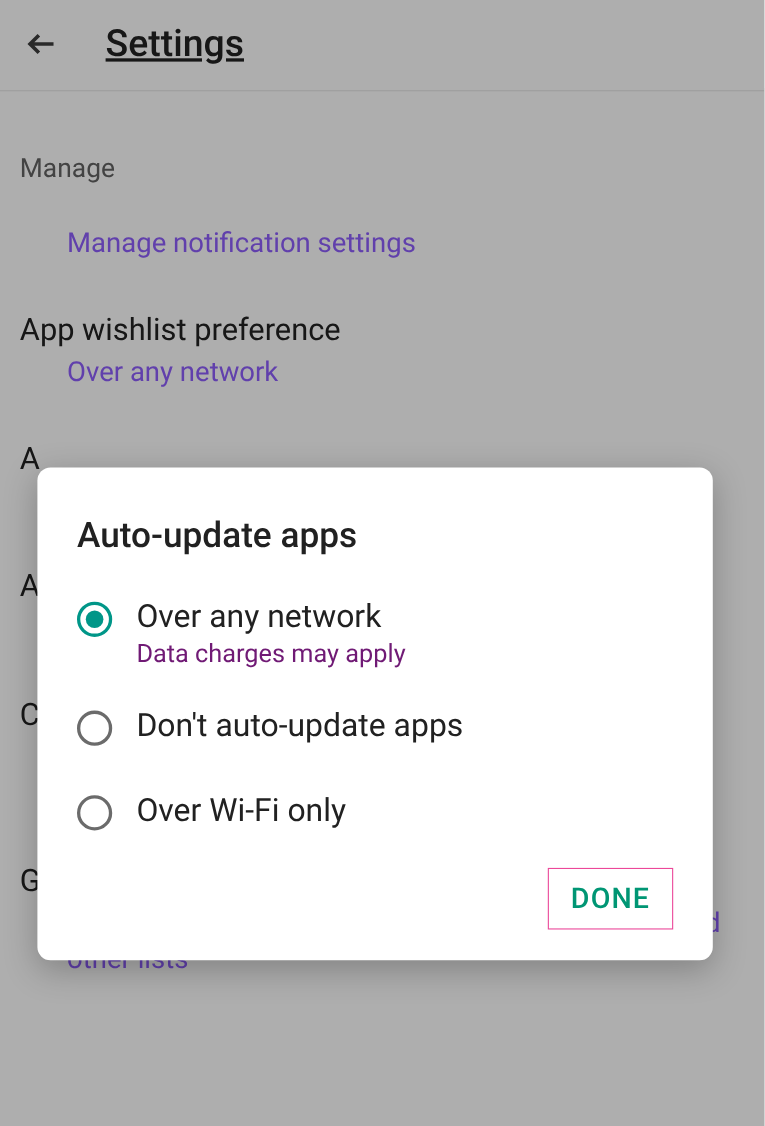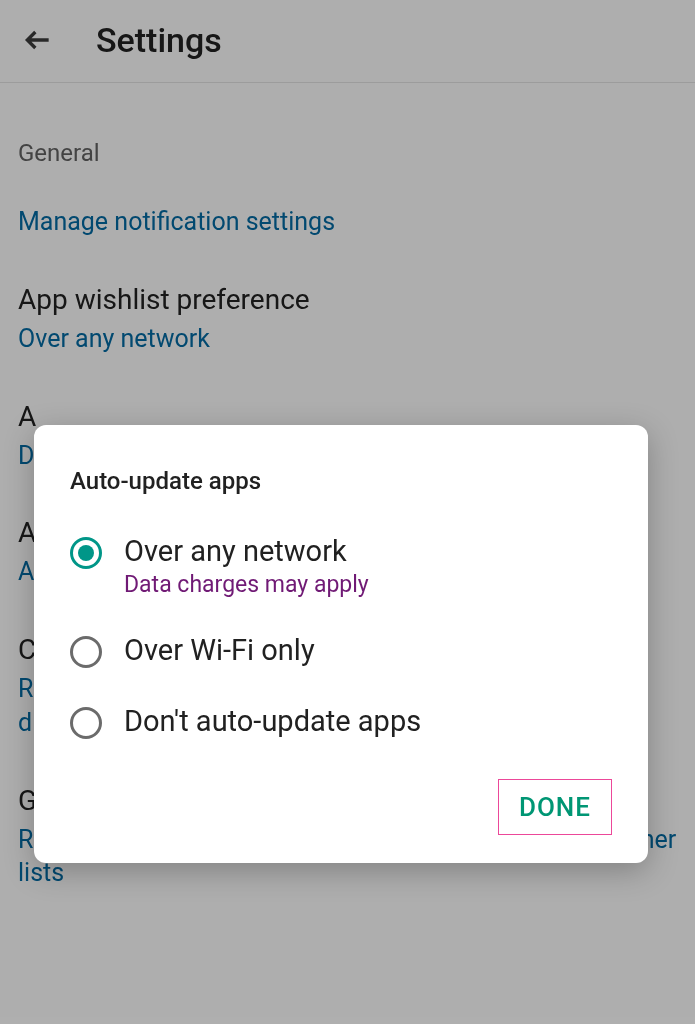--- a/index.html
+++ b/index.html
@@ -47,20 +47,21 @@
       width: 32px;
       height: 32px;
       stroke: #3c3c3c;
       stroke-width: 2.5;
       fill: none;
     }
     .header-title {
       font-size: 34px;
       font-weight: 500;
       color: #212121;
+      text-decoration: underline;
     }
     .divider {
       height: 1px;
       background: #e0e0e0;
       margin: 2px 0 0 0;
     }
     
     .content {
       padding: 0 18px;
     }
@@ -75,38 +76,39 @@
       margin-bottom: 44px;
     }
     .setting-title {
       font-size: 28px;
       color: #212121;
       font-weight: 400;
       margin-bottom: 6px;
     }
     .setting-sub {
       font-size: 25px;
-      color: #0369a1;
+      color: #8b5cf6;
       font-weight: 400;
       line-height: 1.35;
+      margin-left: 43px;
     }
     
     .dialog {
       position: absolute;
       left: 34px;
       right: 47px;
       top: 425px;
       background: #ffffff;
       border-radius: 12px;
       z-index: 20;
       padding: 42px 36px 28px 36px;
       box-shadow: 0 8px 30px rgba(0,0,0,0.25);
     }
     .dialog-title {
-      font-size: 24px;
+      font-size: 32px;
       font-weight: 500;
       color: #212121;
       margin-bottom: 38px;
     }
     .radio-option {
       display: flex;
       align-items: flex-start;
       margin-bottom: 34px;
       cursor: pointer;
     }
@@ -178,21 +180,21 @@
     <div class="back-arrow">
       <svg viewBox="0 0 24 24">
           <path d="M20 12H4M10 6l-6 6 6 6"></path>
         </svg>
     </div>
     <div class="header-title">Settings</div>
   </div>
   <div class="divider"></div>
 
   <div class="content">
-    <div class="section-label">General</div>
+    <div class="section-label">Manage</div>
 
     <div class="setting-item">
       <div class="setting-sub">Manage notification settings</div>
     </div>
 
     <div class="setting-item">
       <div class="setting-title">App wishlist preference</div>
       <div class="setting-sub">Over any network</div>
     </div>
 
@@ -224,33 +226,33 @@
     <div class="dialog-title">Auto-update apps</div>
 
     <div class="radio-option">
       <div class="radio selected"></div>
       <div class="option-text">
         <div class="option-label">Over any network</div>
         <div class="option-sub">Data charges may apply</div>
       </div>
     </div>
 
+    <div class="radio-option last">
+      <div class="radio"></div>
+      <div class="option-text">
+        <div class="option-label">Don't auto-update apps</div>
+      </div>
+    </div>
+
     <div class="radio-option">
       <div class="radio"></div>
       <div class="option-text">
         <div class="option-label">Over Wi-Fi only</div>
       </div>
     </div>
 
-    <div class="radio-option last">
-      <div class="radio"></div>
-      <div class="option-text">
-        <div class="option-label">Don't auto-update apps</div>
-      </div>
-    </div>
-
     <div class="dialog-actions">
       <div class="done-box">
         <button class="done-btn">DONE</button>
       </div>
     </div>
   </div>
 </div>
 
 </body></html>

